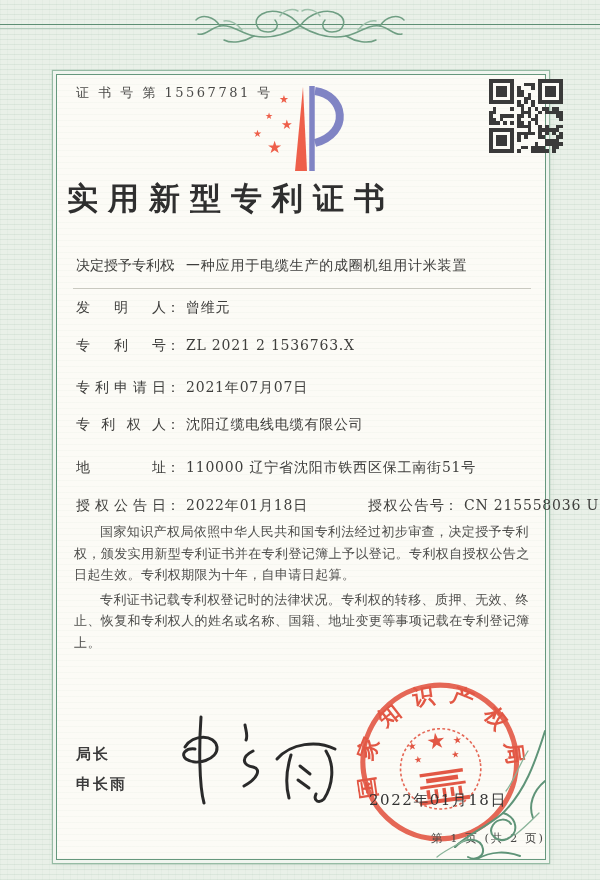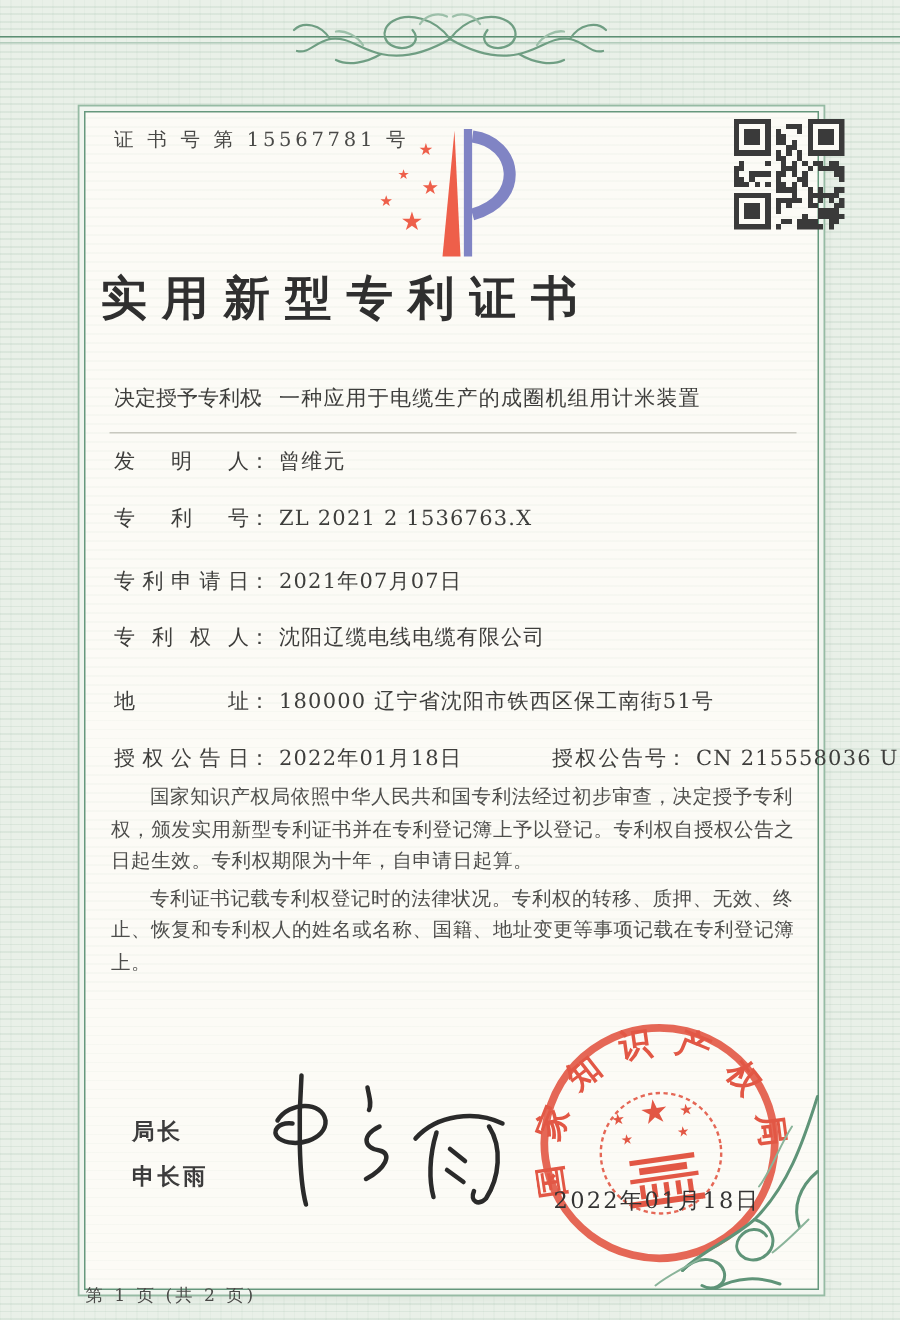--- a/index.html
+++ b/index.html
@@ -26,27 +26,27 @@
   .row{position:absolute;left:19px;width:456px;font-size:14px;color:#3e3e3c;white-space:nowrap;}
   .row .lbl{display:inline-block;width:90px;text-align:justify;text-align-last:justify;vertical-align:top;}
   .row .colon{display:inline-block;margin-right:6px;}
   .row .val{letter-spacing:.8px;text-align:center;}
   .rule{position:absolute;left:16px;top:213px;width:458px;border-top:1px solid #c9c9c0;}
   .grant-pair2{position:absolute;left:264px;top:0;margin-left:28px;}
   .grant-pair2 .lbl{width:76px;}
   .paras{position:absolute;left:17px;top:446px;width:458px;font-size:13px;line-height:21.5px;color:#4e4e4c;}
   .paras p{margin:0 0 3px 0;text-indent:2em;letter-spacing:.4px;}
   .officer{position:absolute;left:19px;top:664px;font-family:"DejaVu Sans","Liberation Sans",sans-serif;
-    font-size:15px;font-weight:600;color:#3c3c3c;line-height:30px;letter-spacing:2px;margin-left:12px;}
+    font-size:15px;font-weight:600;color:#3c3c3c;line-height:30px;letter-spacing:2px;}
   .signature{position:absolute;left:92px;top:630px;}
   .seal{position:absolute;left:298px;top:602px;transform:rotate(-8deg);opacity:.92;}
   .seal-date{position:absolute;left:292px;top:716px;width:178px;text-align:center;
     font-size:15px;color:#333;letter-spacing:1.5px;}
-  .footer{position:absolute;left:0;top:756px;width:100%;text-align:left;
-    font-size:11.5px;color:#4a4a48;letter-spacing:2px;margin-top:25px;}
+  .footer{position:absolute;left:0;top:756px;width:100%;text-align:right;
+    font-size:11.5px;color:#4a4a48;letter-spacing:2px;}
   .corner-orn{position:absolute;right:-2px;bottom:-2px;}
   svg{display:block;}
 </style>
 </head>
 <body>
 
 <div class="photo">
 
   <div class="top-line"></div>
   <svg class="top-flourish" width="260" height="46" viewBox="0 0 260 46">
@@ -225,21 +225,21 @@
     <div class="row" style="top:262px">
       <span class="lbl">专利号</span><span class="colon">：</span><span class="val">ZL 2021 2 1536763.X</span>
     </div>
     <div class="row" style="top:304px">
       <span class="lbl">专利申请日</span><span class="colon">：</span><span class="val">2021年07月07日</span>
     </div>
     <div class="row" style="top:341px">
       <span class="lbl">专利权人</span><span class="colon">：</span><span class="val">沈阳辽缆电线电缆有限公司</span>
     </div>
     <div class="row" style="top:384px">
-      <span class="lbl">地址</span><span class="colon">：</span><span class="val">180000 辽宁省沈阳市铁西区保工南街51号</span>
+      <span class="lbl">地址</span><span class="colon">：</span><span class="val">110000 辽宁省沈阳市铁西区保工南街51号</span>
     </div>
     <div class="row" style="top:422px">
       <span class="lbl">授权公告日</span><span class="colon">：</span><span class="val">2022年01月18日</span>
       <span class="grant-pair2">
         <span class="lbl">授权公告号</span><span class="colon">：</span><span class="val">CN 215558036 U</span>
       </span>
     </div>
 
     <div class="paras">
       <p>国家知识产权局依照中华人民共和国专利法经过初步审查，决定授予专利权，颁发实用新型专利证书并在专利登记簿上予以登记。专利权自授权公告之日起生效。专利权期限为十年，自申请日起算。</p>

